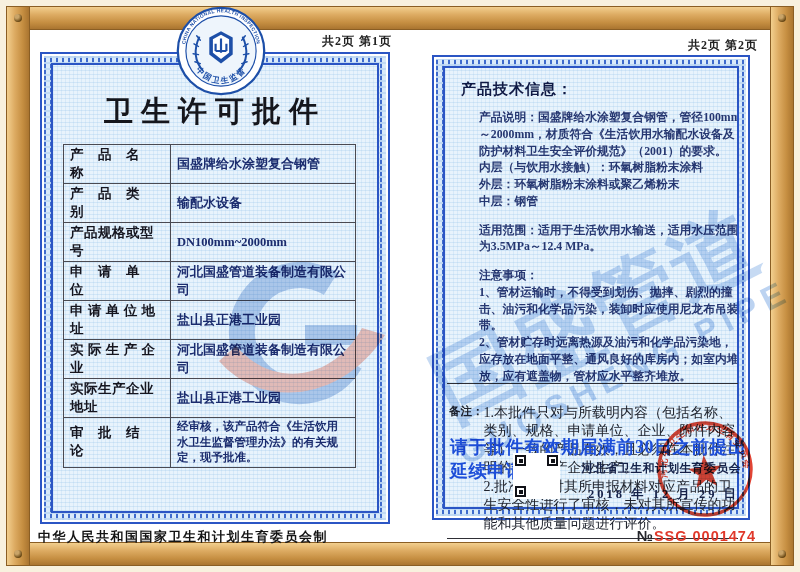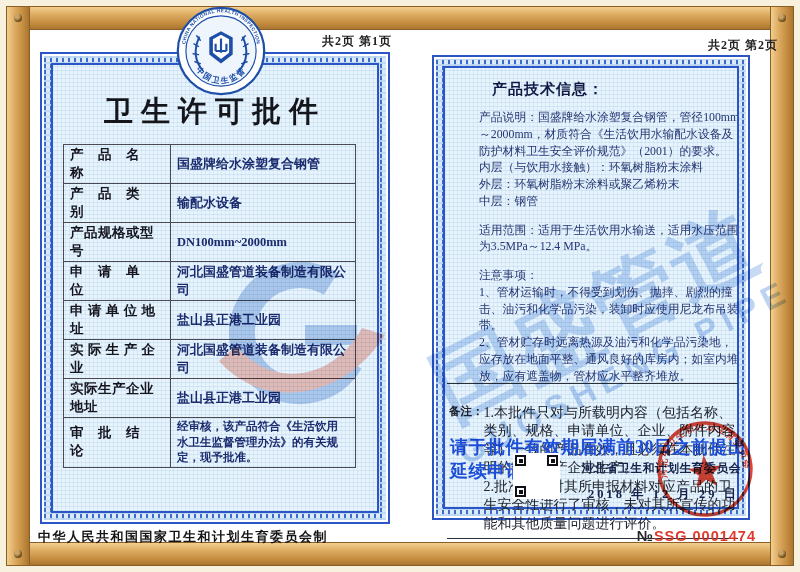--- a/index.html
+++ b/index.html
@@ -19,21 +19,21 @@
   .screw { position:absolute; width:8px; height:8px; border-radius:50%;
     background:radial-gradient(circle at 35% 30%, #c9a468 0 25%, #6b4a16 70%, #3f2a08 100%); }
   .screw.tl { left:14px; top:14px; } .screw.tr { right:14px; top:14px; }
   .screw.bl { left:14px; bottom:14px; } .screw.br { right:14px; bottom:14px; }
 
   .paper { position:absolute; inset:30px; background:#ffffff; }
 
   
   .pagination { position:absolute; font-size:12px; font-weight:bold; color:#222; letter-spacing:1px; }
   .pagination.pg-left { left:322px; top:33px; }
-  .pagination.pg-right { left:688px; top:37px;margin-left:20px; }
+  .pagination.pg-right { left:688px; top:37px; }
   .footer-issuer { position:absolute; left:38px; top:528px; font-size:13px; font-weight:bold;
     color:#141414; letter-spacing:1.5px; font-family:"Liberation Sans","DejaVu Sans",sans-serif; }
   .serial { position:absolute; top:528px; right:44px; font-size:14.5px; font-weight:bold;
     font-family:"Liberation Sans","DejaVu Sans",sans-serif; letter-spacing:1px; }
   .serial .pfx { color:#25262b; }
   .serial .num { color:#e0382a; }
 
   
   .cert-box { position:absolute; border:2px solid #2b55c4; background:#fff; padding:2px; }
   .box-band { width:100%; height:100%; padding:7px;
@@ -55,22 +55,22 @@
   .lp-title2 { text-align:center; font-size:29px; font-weight:bold; color:#15161c; letter-spacing:8px; margin-top:3px; }
   table.lp-table { border-collapse:collapse; margin:12px 8px 0 10px; width:293px; table-layout:fixed; }
   table.lp-table td { border:1px solid #4a4a52; padding:1px 6px; vertical-align:middle; }
   td.lbl { width:107px; font-size:13.5px; font-weight:bold; color:#15151f; letter-spacing:.5px; }
   td.val { font-size:13px; font-weight:bold; color:#1b2c6e; }
   td.val.small { font-size:11.5px; line-height:1.35; }
   td.val.mono { font-family:"Liberation Serif",serif; font-size:12.5px; }
 
   
   .rp-inner { padding:12px 14px 0 16px; }
-  .rp-head { font-size:15px; font-weight:bold; color:#101a45; letter-spacing:1px;margin-left:31px; }
-  .rp-body { margin:10px 0 0 18px; width:264px; font-size:11.8px; line-height:1.42; color:#263771; font-weight:normal; }
+  .rp-head { font-size:15px; font-weight:bold; color:#101a45; letter-spacing:1px; }
+  .rp-body { margin:10px 0 0 18px; width:264px; font-size:11.8px; line-height:1.42; color:#263771; font-weight:bold; }
   .rp-body p { margin:0; }
   .rp-body p.gap { margin-top:12px; }
   .rp-remarks { position:absolute; left:13px; right:10px; top:326px;
     border-top:1.5px solid #2e2e35; border-bottom:1.5px solid #2e2e35;
     padding:20px 2px 5px; display:flex; color:#20242e; }
   .rp-remark-label { font-size:11.5px; font-weight:bold; white-space:nowrap; }
   .rp-remark-items { font-size:14px; line-height:1.32; font-weight:normal; }
   .rp-renewal { position:absolute; left:16px; top:378px; font-size:18px; font-weight:bold;
     color:#1d4ed8; letter-spacing:.5px; }
   .rp-qr { position:absolute; left:81px; top:398px; width:43px; height:42px; background-color:#fff;

